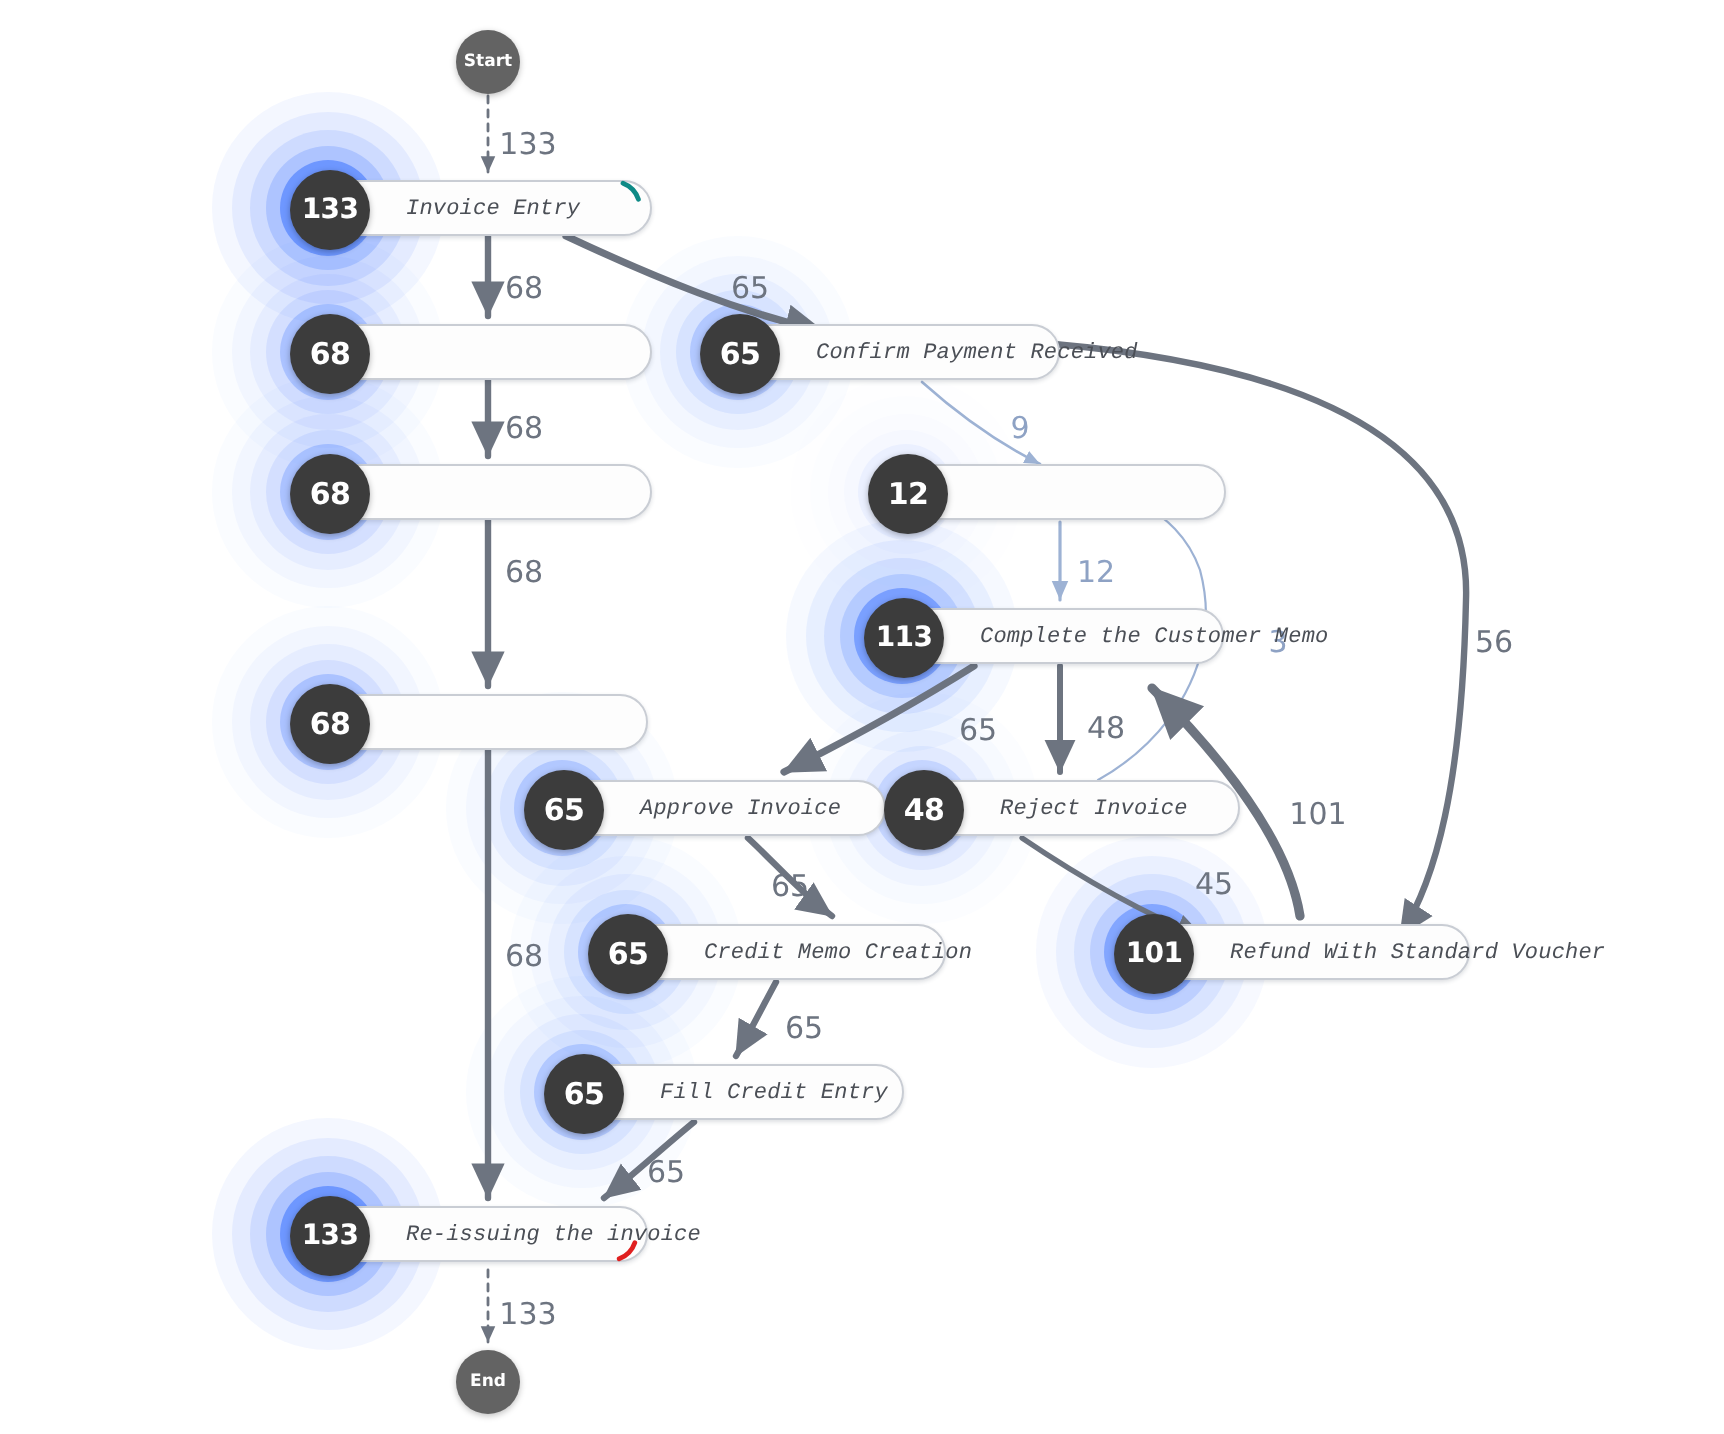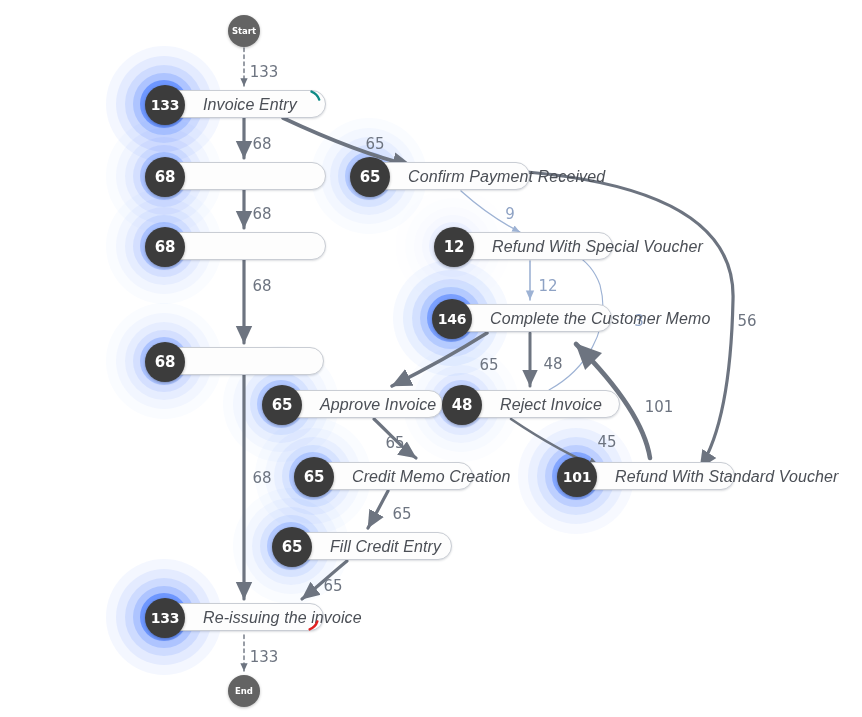--- a/index.html
+++ b/index.html
@@ -23,23 +23,23 @@
     background:#fdfdfd;
     border:1px solid #c9cdd4;
     border-radius:14px;
     z-index:4;
     box-shadow:0 1px 2px rgba(40,50,70,.16);
   }
   .node .label{
     position:absolute;
     left:44px; right:24px; top:0; height:28px;
     display:flex;align-items:center;
-    font-family:Liberation Sans, sans-serif;
+    font-family:Liberation Mono, monospace;
     font-style:italic;
-    font-size:16px;
+    font-size:11px;
     color:#4b4f56;
     white-space:nowrap;
     letter-spacing:.1px;
   }
   .badge{
     position:absolute;
     left:-14px; top:-6px;
     width:40px;height:40px;border-radius:50%;
     background:#3c3c3c;
     color:#fff;
@@ -235,24 +235,23 @@
         <svg class="arc br" viewBox="0 0 22 22">
           <path d="M15.4,12.4 A13,13 0 0 1 7.6,20.4" stroke="#e02020" stroke-width="2.4" fill="none" stroke-linecap="round"></path>
         </svg>
       </div>
       <div class="node" style="left: 363px; top: 162px; width: 167px;">
         <div class="badge">65</div>
         <div class="label">Confirm Payment Received</div>
       </div>
       <div class="node" style="left: 447px; top: 232px; width: 166px;">
         <div class="badge">12</div>
-        <div class="label">Refund With Special Voucher</div>
       </div>
       <div class="node" style="left: 445px; top: 304px; width: 167px;">
-        <div class="badge w3">146</div>
+        <div class="badge w3">113</div>
         <div class="label">Complete the Customer Memo</div>
       </div>
       <div class="node" style="left: 275px; top: 390px; width: 168px;">
         <div class="badge">65</div>
         <div class="label">Approve Invoice</div>
       </div>
       <div class="node" style="left: 455px; top: 390px; width: 165px;">
         <div class="badge">48</div>
         <div class="label">Reject Invoice</div>
       </div>

